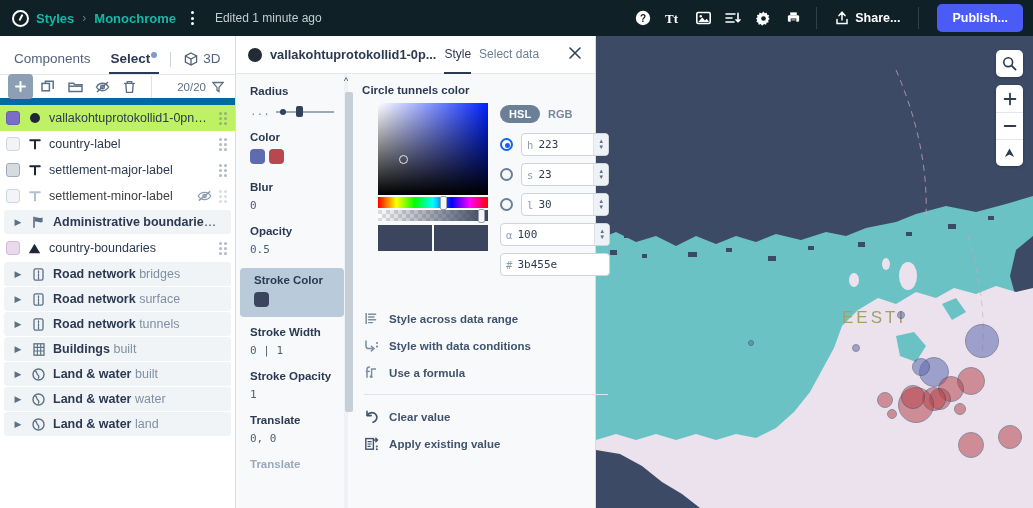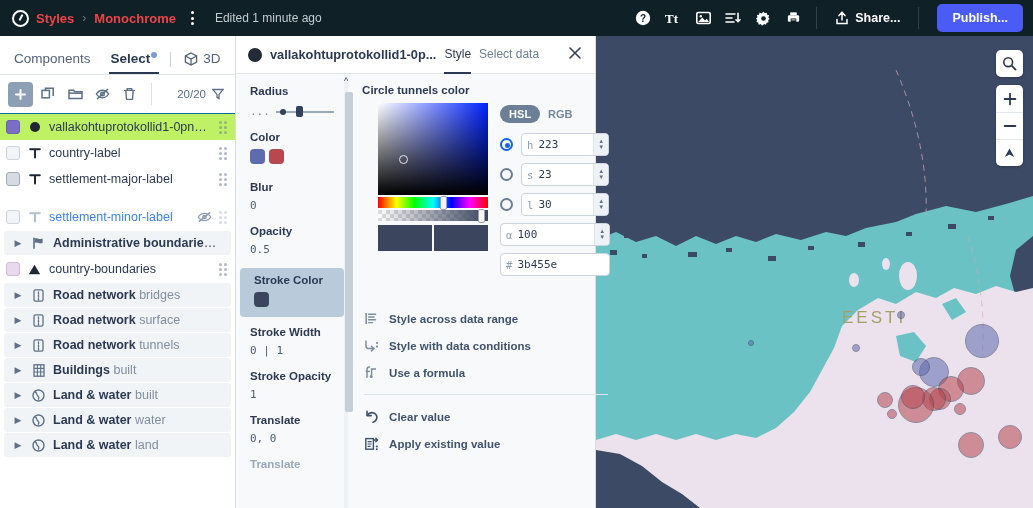--- a/index.html
+++ b/index.html
@@ -16,21 +16,21 @@
     position: absolute; top: 0; left: 0; width: 1033px; height: 36px;
     background: #0f2027; display: flex; align-items: center;
     color: #ffffff; font-size: 12.5px; z-index: 40;
   }
   .tb-left { display: flex; align-items: center; gap: 7px; padding-left: 12px; }
   .logo-circ {
     width: 17px; height: 17px; border-radius: 50%;
     border: 2px solid #fff; display: flex; align-items: center; justify-content: center;
   }
   .logo-circ i { display:block; width: 2px; height: 7px; background: #fff; border-radius:1px; transform: translate(0,-1px) rotate(28deg);}
-  .crumb { font-weight: bold; font-size: 13px; color: #ef4444; }
+  .crumb { font-weight: bold; font-size: 13px; color: #14b8a6; }
   .crumb-sep { color: #6c7a82; font-size: 12px; padding: 0 1px; }
   .kebab { display:flex; flex-direction: column; gap:2.5px; padding: 3px 6px 3px 8px; cursor:pointer;}
   .kebab span { width: 3px; height: 3px; background: #fff; border-radius: 50%; display:block;}
   .edited { color: #c3cdd2; font-size: 12px; margin-left: 8px; font-weight: normal;}
   .tb-right { margin-left: auto; display: flex; align-items: center; height: 36px; padding-right: 10px; }
   .ticon { width: 30px; height: 36px; display: flex; align-items: center; justify-content: center; cursor: pointer; color: #fff; }
   .ticon svg { display:block; }
   .tb-div { width: 1px; height: 22px; background: #31424a; margin: 0 8px; }
   .share-btn { display:flex; align-items:center; gap:6px; color:#fff; font-size:12.5px; font-weight:bold; padding: 0 10px; cursor:pointer; }
   .publish-btn {
@@ -50,36 +50,36 @@
   }
   .lp-tab.act { color: #2b3a52; font-weight: bold; }
   .lp-tab.act:after {
     content:''; position:absolute; left:2px; right:2px; bottom:0; height:2px; background:#2b3a52;
   }
   .tab-gap { width: 12px; }
   .dotbadge { width:6px; height:6px; border-radius:50%; background:#7e9bd0; display:inline-block; vertical-align: super; margin-left:1px;}
   .vsep { width:1px; height:15px; background:#c9d2da; margin: 0 9px 7px 9px; }
   .tab3d { display:flex; align-items:center; gap:5px; }
   .lp-toolbar {
-    display: flex; align-items: center; height: 40px; padding: 0 8px;
-    border-top: 1px solid #e2e7ec; border-bottom: 1px solid #0369a1; gap: 3px;
+    display: flex; align-items: center; height: 31px; padding: 0 8px;
+    border-top: 1px solid #e2e7ec; border-bottom: 7px solid #0369a1; gap: 3px;
   }
   .tbtn { width: 24px; height: 24px; display:flex; align-items:center; justify-content:center; cursor:pointer; color:#5d7086; border-radius:4px;}
   .tbtn.plus { background:#8c9fb4; color:#fff; width:25px; height:25px; }
   .tb-sep2 { width:1px; height:22px; background:#dde3e9; margin: 0 7px; }
   .count { margin-left:auto; font-size:11.5px; color:#5d7086; display:flex; align-items:center; gap:6px; padding-right:3px;}
 
   .layerlist { height: 398px; overflow:hidden; }
   .lrow {
     display:flex; align-items:center; height: 26px; padding: 0 8px 0 6px; gap: 7px;
     font-size: 12.5px; color: #2b3a52; cursor: pointer; position: relative;
   }
   .lrow.sel { background: #bef264; }
   .lrow.grp { background: #f1f4f7; margin: 1px 4px; height: 24px; border-radius:3px; padding-left:8px; width: calc(100% - 8px); }
-  .lrow.dim { color: #3b82f6; margin-top: 12px; }
+  .lrow.dim { color: #404040; }
   .swatch { width: 14px; height: 14px; border-radius: 3px; border: 1px solid #b2bcc8; flex: none; background:#f4f6f8;}
   .swatch.purple { background: #7a6fc4; border-color:#6a5fb4;}
   .swatch.lav { background: #e8d9ee; border-color:#cdbcd6;}
   .swatch.ph { background: #f2f4f7; border-color: #cdd5dd; }
   .swatch.ph2 { background: #d6dbe2; border-color: #9fabb8; }
   .licon { width: 15px; display:flex; align-items:center; justify-content:center; flex:none; color:#2b3a52; }
   .lname { white-space: nowrap; overflow:hidden; text-overflow: ellipsis; flex: 1; }
   .lname b { font-weight: bold; }
   .lname .sub { color:#7f8fa2; font-weight: normal; }
   .grip { display:grid; grid-template-columns: 3px 3px; gap:2px; flex:none; opacity:.55;}

